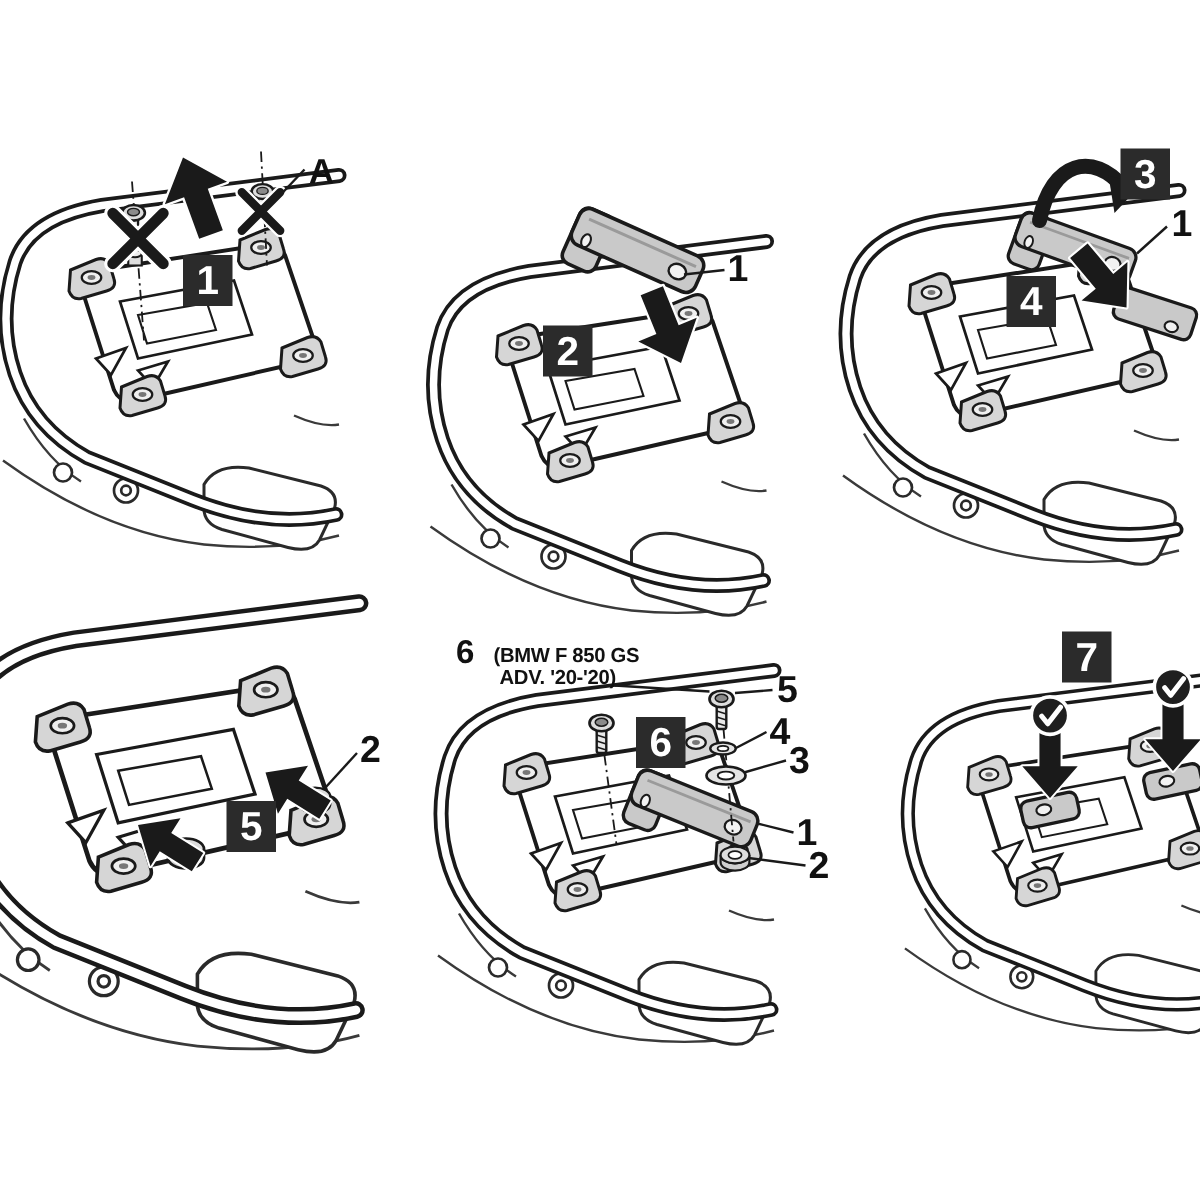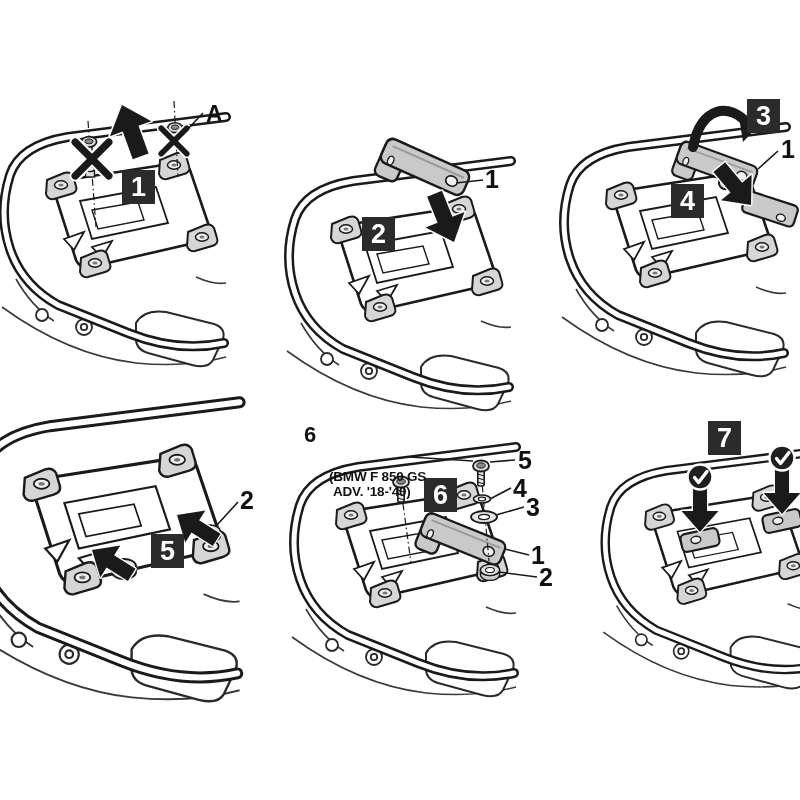--- a/index.html
+++ b/index.html
@@ -4,21 +4,21 @@
 <style>
   html,body{margin:0;padding:0;background:#fff;}
   .canvas{position:relative;width:800px;height:800px;background:#fff;overflow:hidden;
           font-family:"Liberation Sans",sans-serif;}
   .panel{position:absolute;}
   .badge{position:absolute;width:33px;height:34px;background:#2b2b2b;color:#fff;
          font-weight:bold;font-size:27px;line-height:1;display:flex;
          align-items:center;justify-content:center;}
   .plabel{position:absolute;color:#111;font-weight:bold;font-size:25px;line-height:1;}
   .note-step{position:absolute;color:#111;font-weight:bold;font-size:22px;line-height:1;}
-  .note-line{position:absolute;color:#111;font-weight:bold;font-size:13.5px;line-height:1;letter-spacing:-0.2px;margin-top:40px;}
+  .note-line{position:absolute;color:#111;font-weight:bold;font-size:13.5px;line-height:1;letter-spacing:-0.2px;}
   svg{overflow:visible;}
   .tube-b{fill:none;stroke:#1a1a1a;stroke-width:10;stroke-linecap:round;}
   .tube-w{fill:none;stroke:#fff;stroke-width:5;stroke-linecap:round;}
   .leader{stroke:#1a1a1a;stroke-width:1.6;fill:none;}
   .guide{stroke:#1a1a1a;stroke-width:1.2;fill:none;stroke-dasharray:7 3 1.5 3;}
 </style>
 </head>
 <body>
 
 <div class="canvas">
@@ -192,15 +192,15 @@
   <div class="plabel" style="left:781px;top:137px">1</div>
   <div class="plabel" style="left:240px;top:488px">2</div>
   <div class="plabel" style="left:518px;top:448px">5</div>
   <div class="plabel" style="left:513px;top:476px">4</div>
   <div class="plabel" style="left:526px;top:495px">3</div>
   <div class="plabel" style="left:531px;top:543px">1</div>
   <div class="plabel" style="left:539px;top:565px">2</div>
 
   <div class="note-step" style="left:304px;top:424px">6</div>
   <div class="note-line" style="left:329px;top:430px">(BMW F 850 GS</div>
-  <div class="note-line" style="left:333px;top:445px">ADV. '18-'40)</div>
+  <div class="note-line" style="left:333px;top:445px">ADV. '20-'20)</div>
 
 </div>
 
 </body></html>

